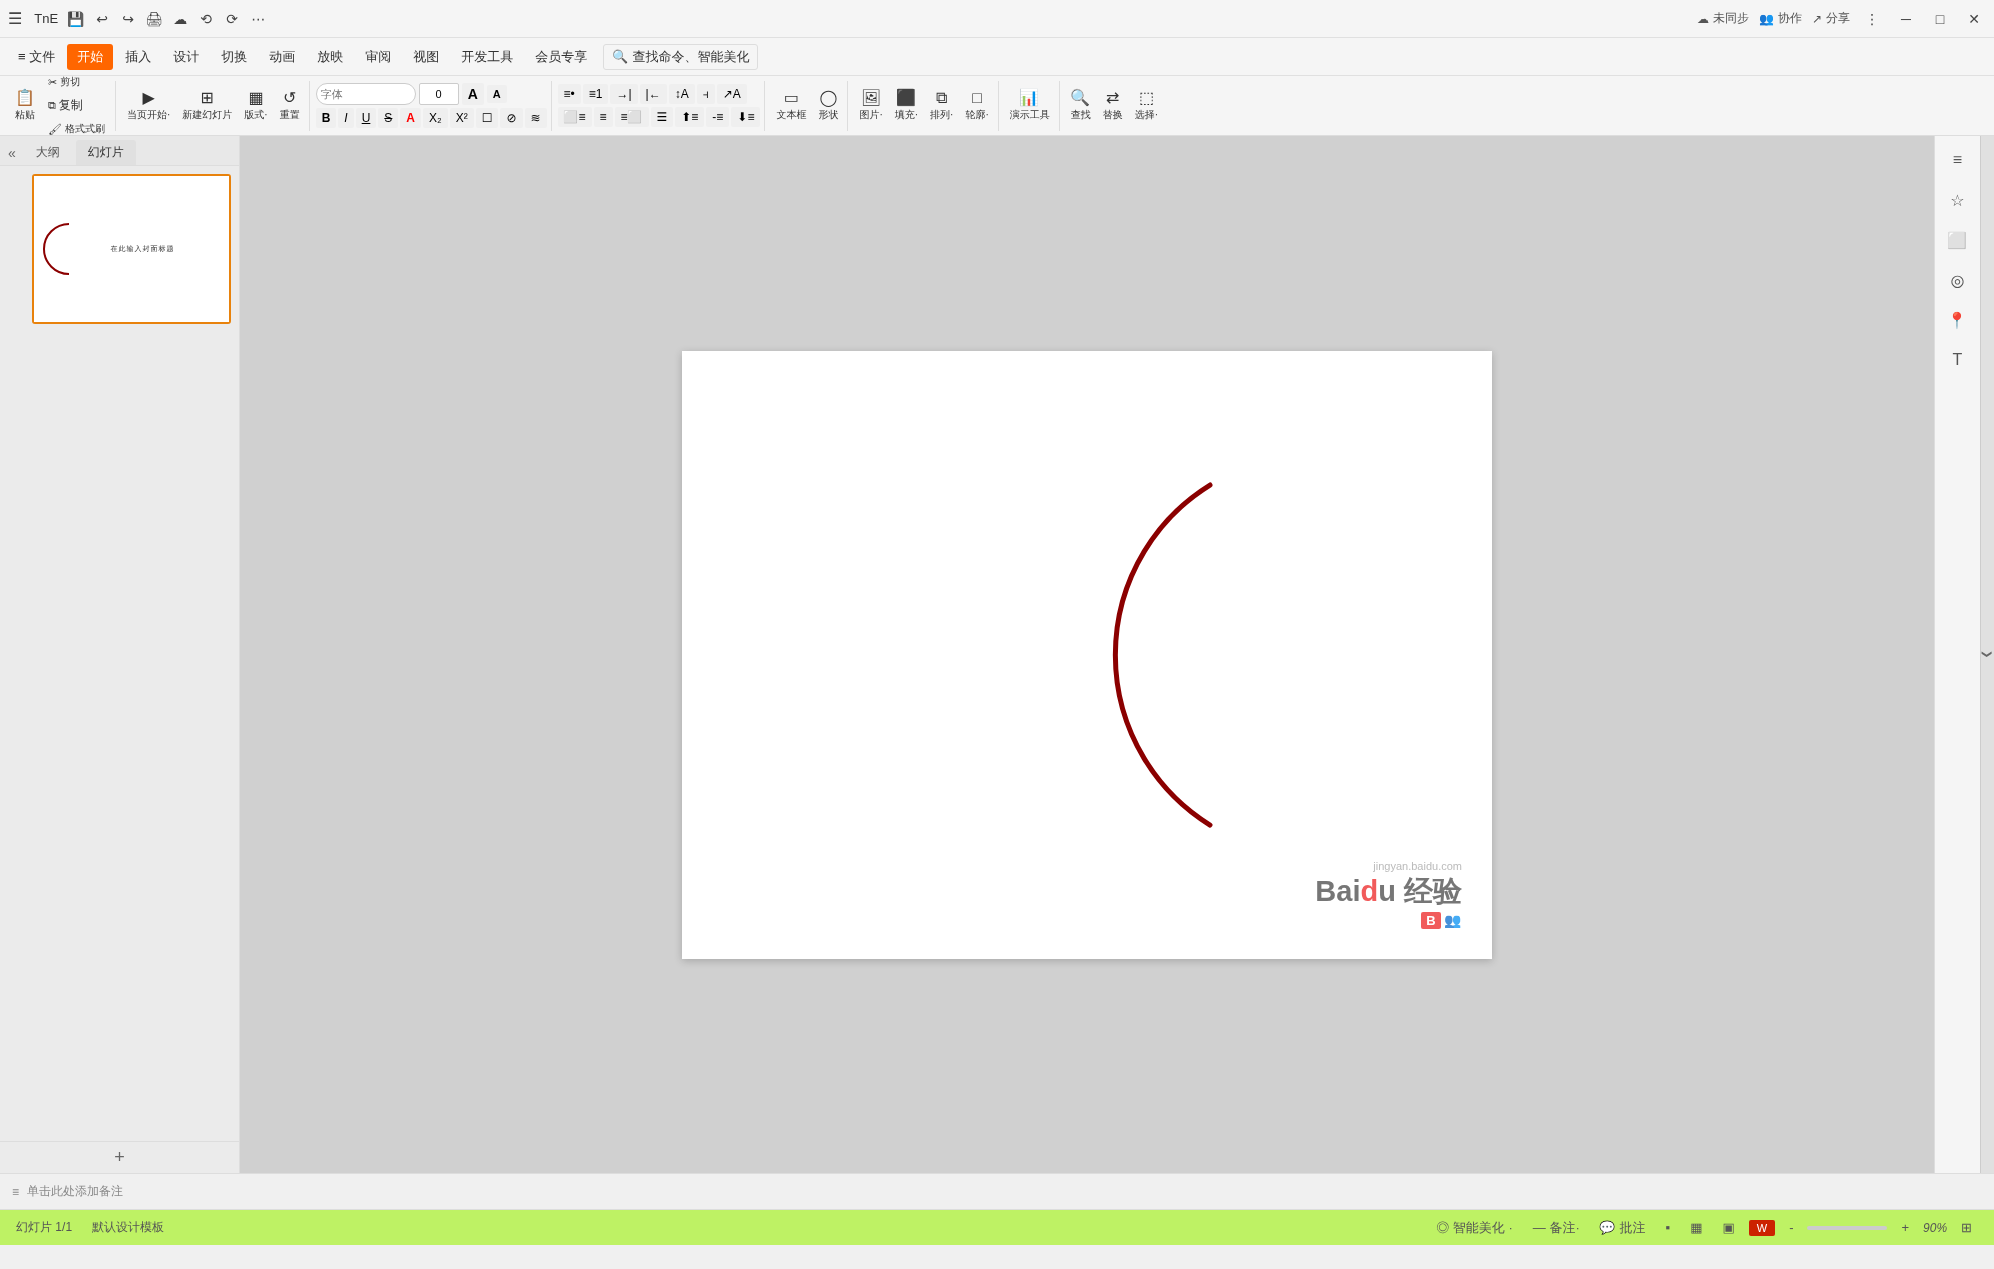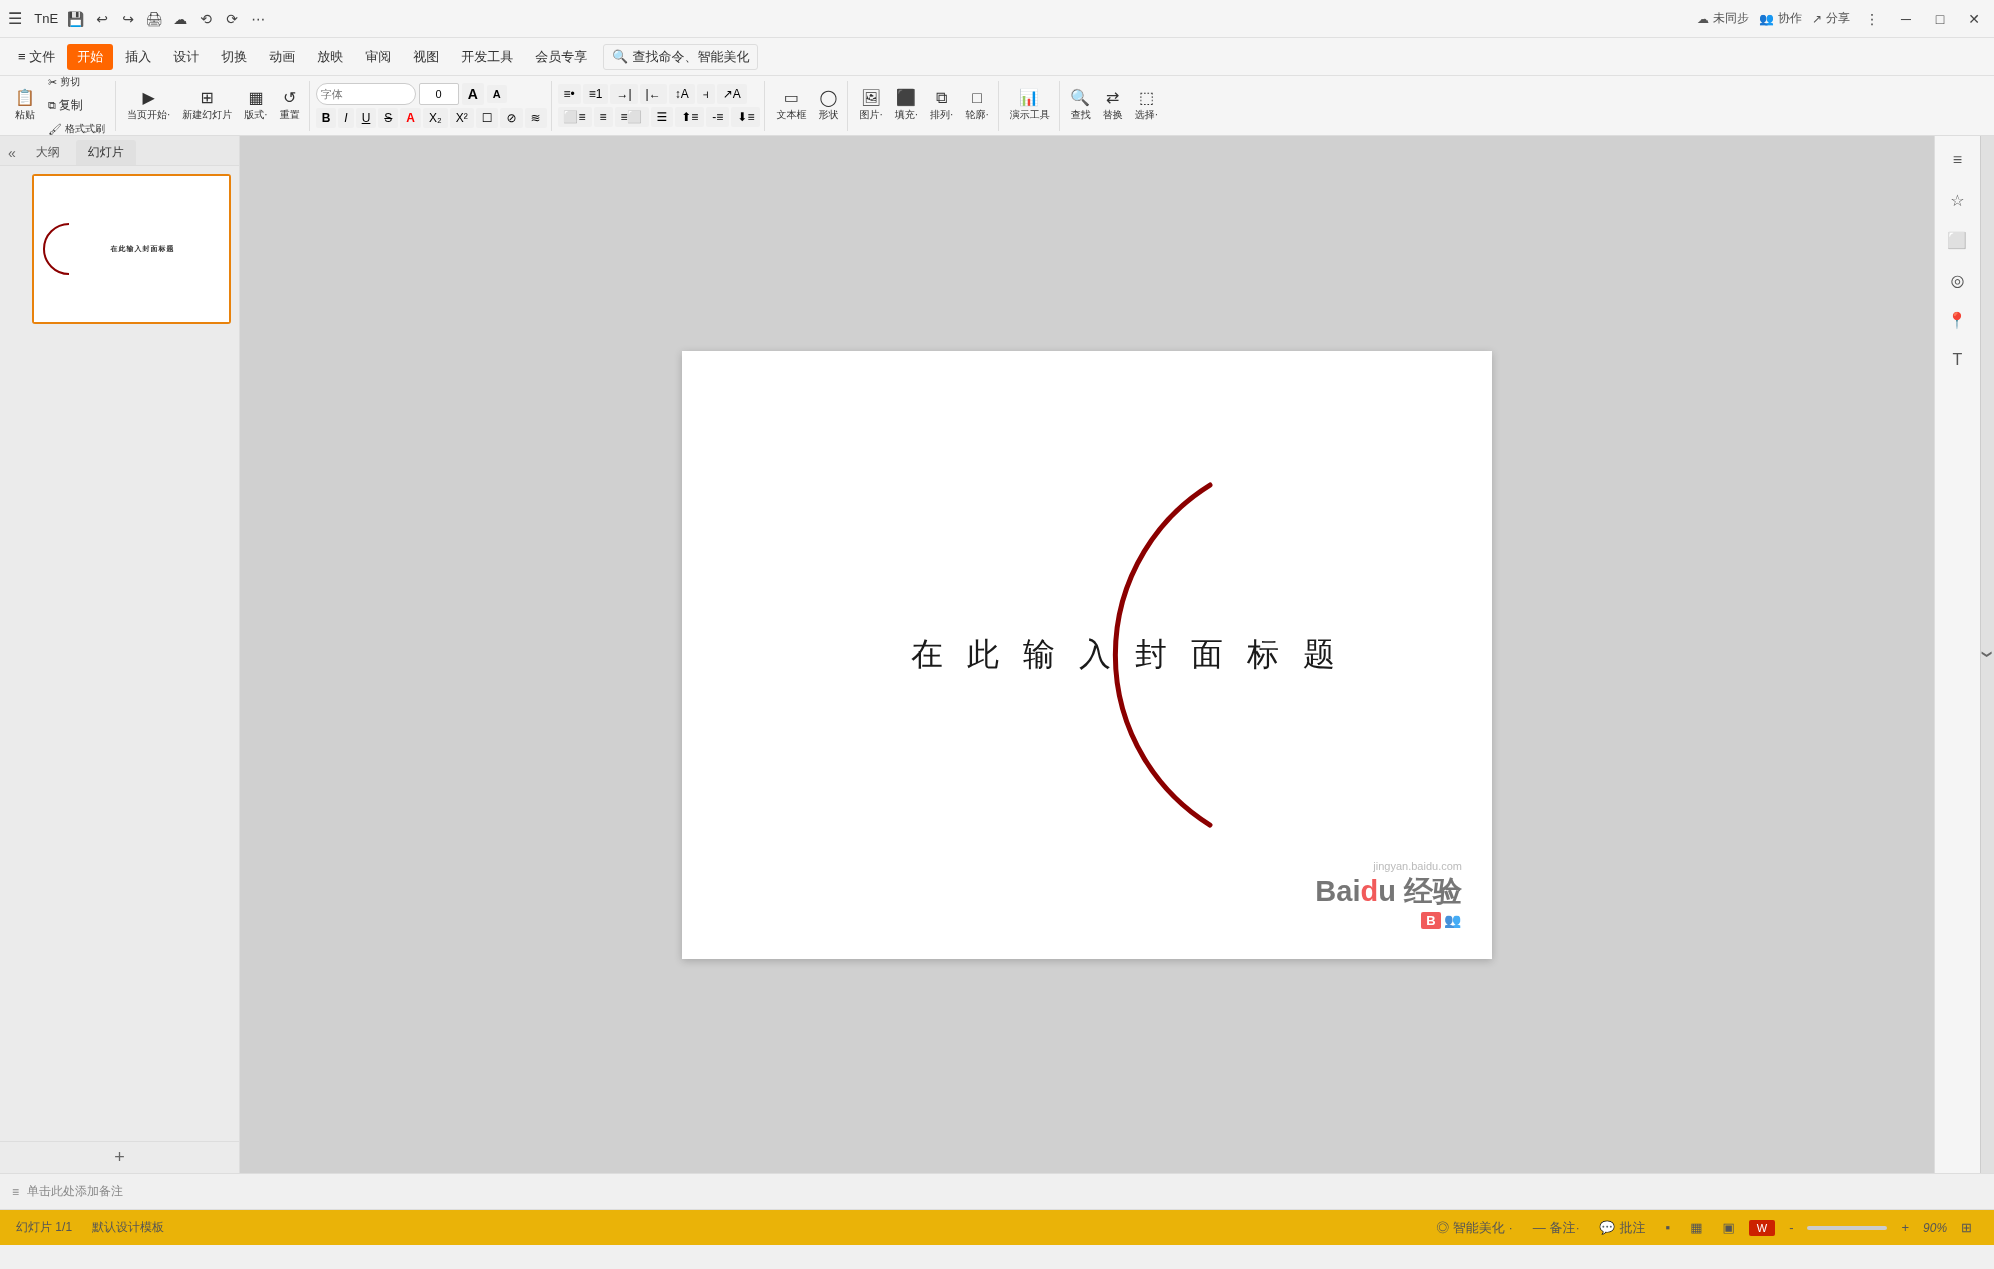--- a/index.html
+++ b/index.html
@@ -125,21 +125,20 @@
     }
     .slide-thumb-inner {
       width: 100%;
       aspect-ratio: 4/3;
       display: flex;
       align-items: center;
       justify-content: center;
       background: white;
       overflow: hidden;
       padding: 16px;
-      font-weight: bold;
     }
     .add-slide-btn {
       display: flex;
       align-items: center;
       justify-content: center;
       height: 32px;
       cursor: pointer;
       color: #666;
       font-size: 18px;
       border-top: 1px solid #ddd;
@@ -242,21 +241,21 @@
       align-items: center;
       padding: 0 12px;
       font-size: 12px;
       color: #888;
       gap: 8px;
     }
 
     
     .status-bar {
       height: 36px;
-      background: #eab308;
+      background: #bef264;
       border-top: 1px solid #ddd;
       display: flex;
       align-items: center;
       padding: 0 16px;
       justify-content: space-between;
     }
     .status-left { display: flex; align-items: center; gap: 20px; font-size: 12px; color: #555; }
     .status-right { display: flex; align-items: center; gap: 8px; font-size: 12px; color: #555; }
     .zoom-slider { width: 80px; height: 4px; background: #ccc; border-radius: 2px; }
     .view-btn { padding: 3px 6px; cursor: pointer; font-size: 13px; color: #555; }
@@ -514,21 +513,20 @@
     </div>
   </div>
 
   <div class="canvas-area">
     <div class="slide-canvas">
 
       <svg class="red-arc" width="340" height="420" viewBox="0 0 340 420">
         <path d="M 310 40 A 200 200 0 0 0 310 380" fill="none" stroke="#8b0000" stroke-width="5" stroke-linecap="round"></path>
       </svg>
 
-      <div class="slide-title-text">在 此 输 入 封 面 标 题</div>
 
       <div class="watermark">
         <div style="font-size:11px;color:#aaa;">jingyan.baidu.com</div>
         <div style="font-size:29px;font-weight:bold;color:#555;">Bai<span style="color:#e33;">d</span>u 经验</div>
         <div style="display:flex;align-items:center;gap:4px;">
           <span style="background:#e33;color:white;padding:1px 5px;border-radius:2px;font-size:13px;font-weight:bold;">B</span>
           <span style="font-size:14px;color:#888;">👥</span>
         </div>
       </div>
     </div>

